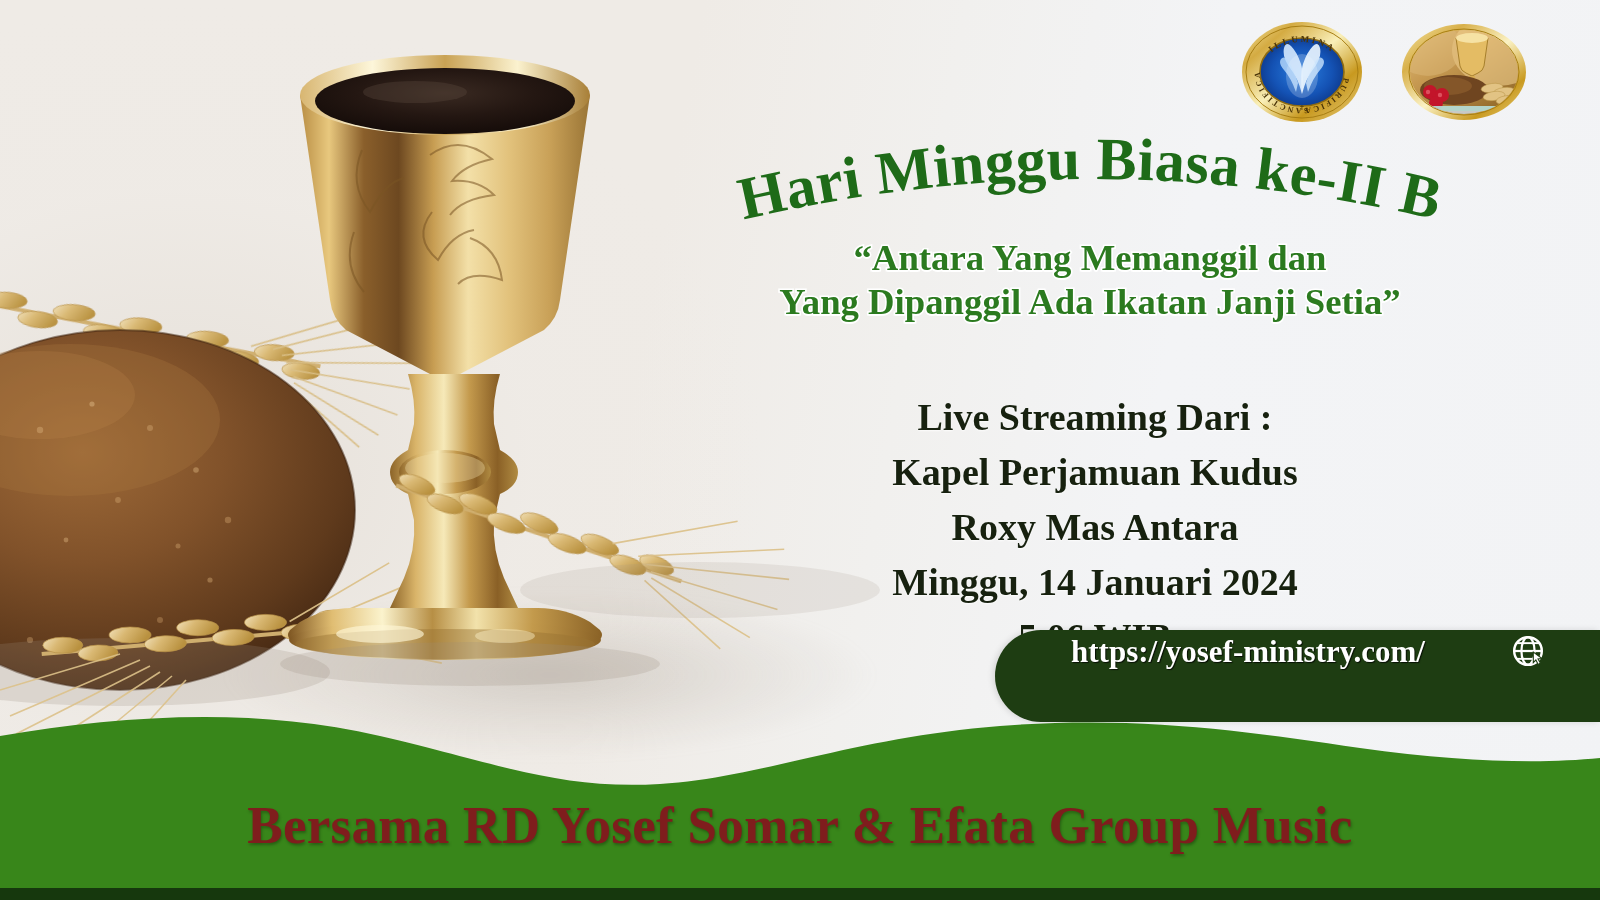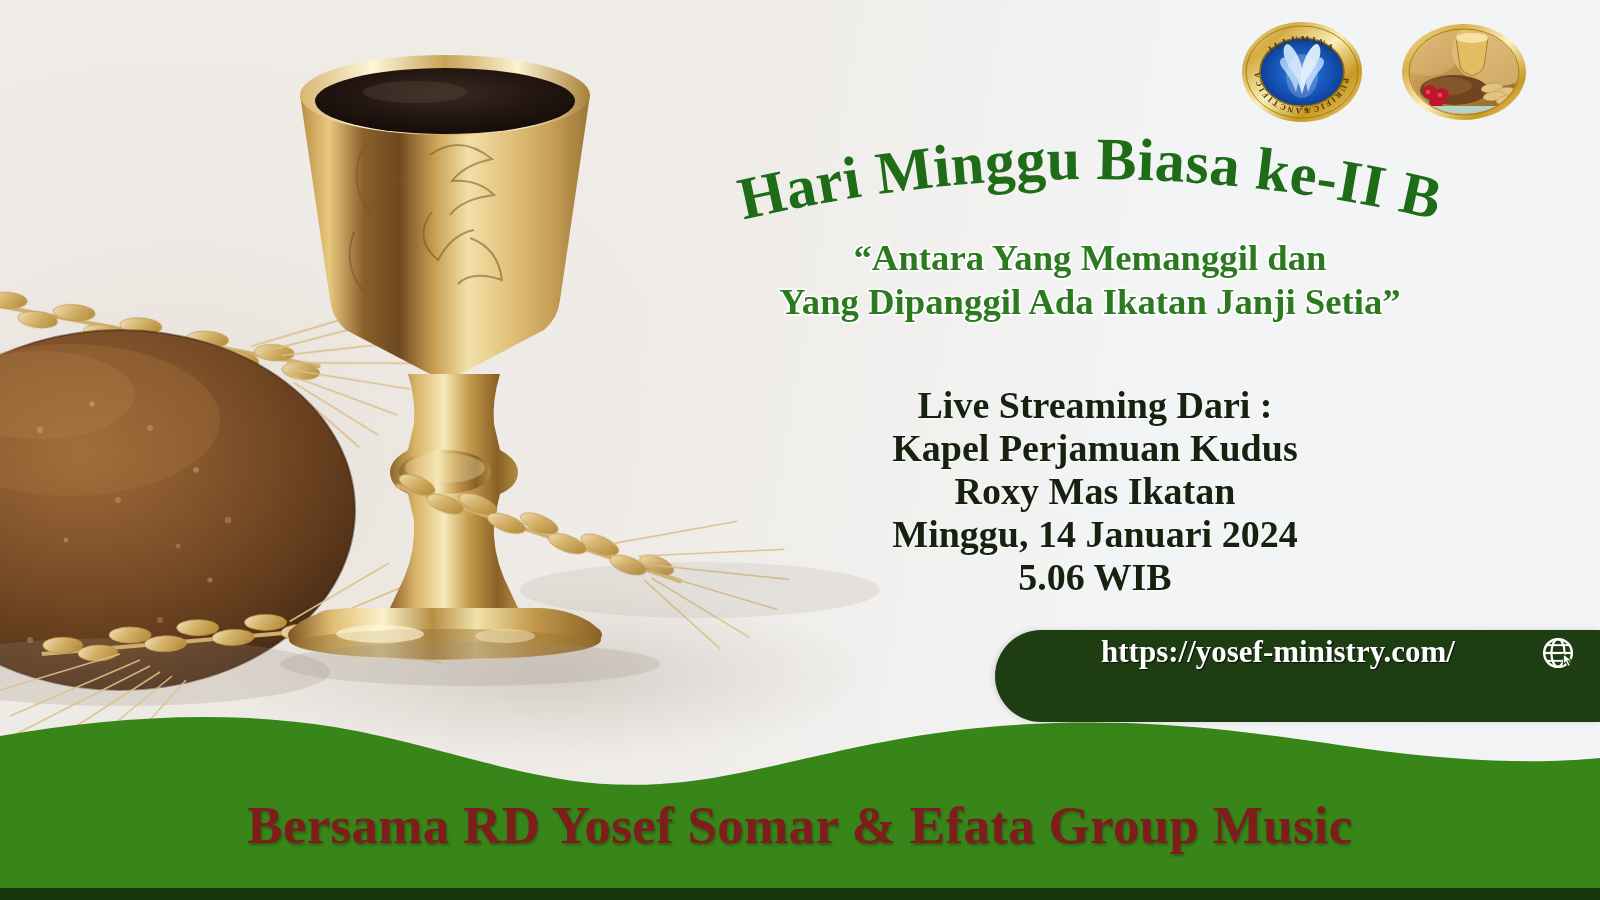--- a/index.html
+++ b/index.html
@@ -64,32 +64,32 @@
 
   
   .info{
     position:absolute;left:840px;top:384px;width:510px;
     text-align:center;
     font-family:"Liberation Serif", serif;
     font-weight:bold;font-size:38px;line-height:43px;
     color:#17210f;
     text-shadow:0 1px 2px rgba(255,255,255,.85);
   }
-  .info div{margin:0;padding:0;white-space:nowrap;}
+  .info div{margin:12px;padding:0;white-space:nowrap;}
 
   
   .panel{
     position:absolute;left:995px;top:630px;width:605px;height:92px;
     background:#1e3d12;
     border-top-left-radius:48px;
     border-bottom-left-radius:48px;
     box-shadow:-2px 0 6px rgba(0,0,0,.12);
   }
   .panel-row{
-    position:absolute;left:48px;display:flex;align-items:flex-end;gap:28px;
+    position:absolute;left:18px;display:flex;align-items:flex-start;gap:28px;
   }
   .row-url{top:4px;}
   .row-yt{top:44px;}
   .panel-text{
     color:#ffffff;font-family:"Liberation Serif", serif;font-weight:bold;
     text-shadow:1px 1px 1px rgba(0,0,0,.75);white-space:nowrap;
   }
   .url-text{font-size:31px;width:470px;text-align:center;}
   .yt-text{font-size:26px;width:470px;text-align:center;}
   .globe-icon{width:34px;height:34px;flex:0 0 34px;}
@@ -348,21 +348,21 @@
   </svg>
 
   <div class="subtitle">
     <span class="ln">“Antara Yang Memanggil dan</span>
     <span class="ln">Yang Dipanggil Ada Ikatan Janji Setia”</span>
   </div>
 
   <div class="info">
     <div>Live Streaming Dari :</div>
     <div>Kapel Perjamuan Kudus</div>
-    <div>Roxy Mas Ikatan</div>
+    <div>Roxy Mas Antara</div>
     <div>Minggu, 14 Januari 2024</div>
     <div>5.06 WIB</div>
   </div>
 
   <div class="panel">
     <div class="panel-row row-url">
       <span class="panel-text url-text">https://yosef-ministry.com/</span>
       <svg class="globe-icon" viewBox="0 0 32 32">
         <circle cx="16" cy="16" r="13" fill="none" stroke="#ffffff" stroke-width="2.3"></circle>
         <ellipse cx="16" cy="16" rx="6.2" ry="13" fill="none" stroke="#ffffff" stroke-width="2.1"></ellipse>

